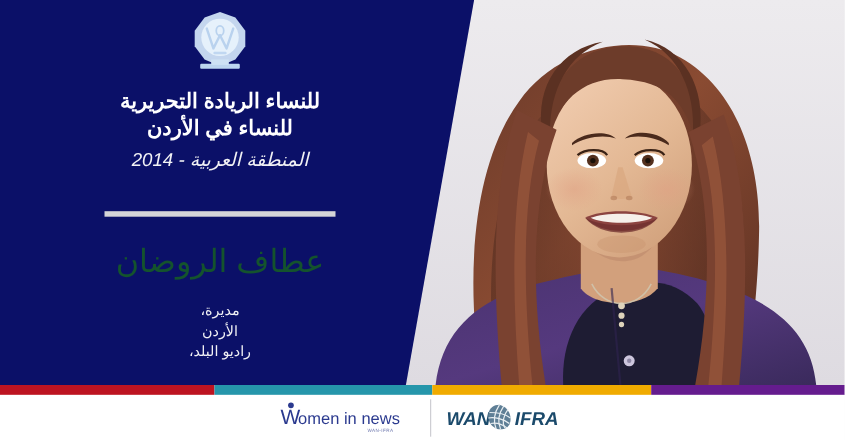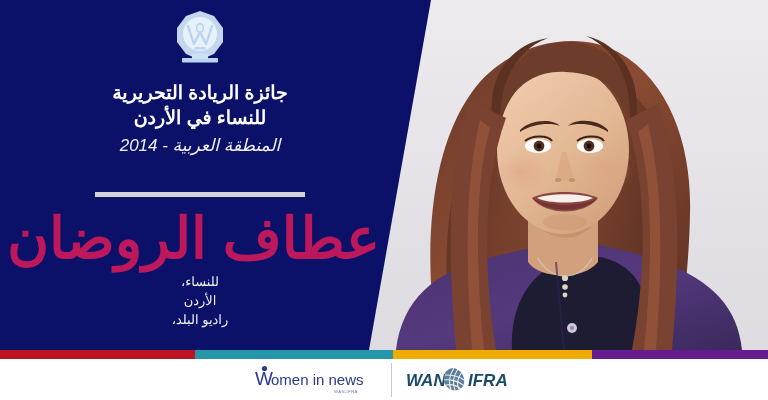--- a/index.html
+++ b/index.html
@@ -89,23 +89,23 @@
   }
 
   
   .winner-name {
     position: absolute;
     left: 20px;
     top: 213px;
     width: 360px;
     text-align: center;
     direction: rtl;
-    color: #be185d;
-    font-size: 57px;
-    font-weight: bold;
+    color: #14532d;
+    font-size: 29px;
+    font-weight: normal;
     line-height: 50px;
     white-space: nowrap;
   }
 
   
   .winner-role {
     position: absolute;
     left: 40px;
     top: 272px;
     width: 320px;
@@ -280,31 +280,31 @@
       <ellipse cx="32" cy="20" rx="3.4" ry="4.4" fill="none" stroke="#b9d2ee" stroke-width="1.6"></ellipse>
 
       <rect x="26" y="39" width="12" height="2.4" rx="1" fill="#b9d2ee" opacity="0.85"></rect>
 
       <rect x="14" y="50" width="36" height="4.6" rx="1" fill="#bcd5ef"></rect>
       <rect x="24" y="46" width="16" height="5" fill="#cde1f4"></rect>
     </svg>
   </div>
 
   <div class="award-title">
-    <div class="line">جائزة الريادة التحريرية</div>
+    <div class="line">للنساء الريادة التحريرية</div>
     <div class="line">للنساء في الأردن</div>
     <div class="edition">المنطقة العربية - 2014</div>
   </div>
 
   <div class="divider" style="background: rgb(212, 212, 216);"></div>
 
   <div class="winner-name">عطاف الروضان</div>
 
   <div class="winner-role">
-    <span class="rline">للنساء،</span>
+    <span class="rline">مديرة،</span>
     <span class="rline">الأردن</span>
     <span class="rline">راديو البلد،</span>
   </div>
 
   <div class="stripe">
     <span style="background: rgb(189, 20, 33); width: 195px;"></span>
     <span style="background: rgb(38, 150, 171); width: 198px;"></span>
     <span style="background: rgb(240, 171, 0); width: 199px;"></span>
     <span style="background: rgb(101, 28, 142); width: 176px;"></span>
   </div>

